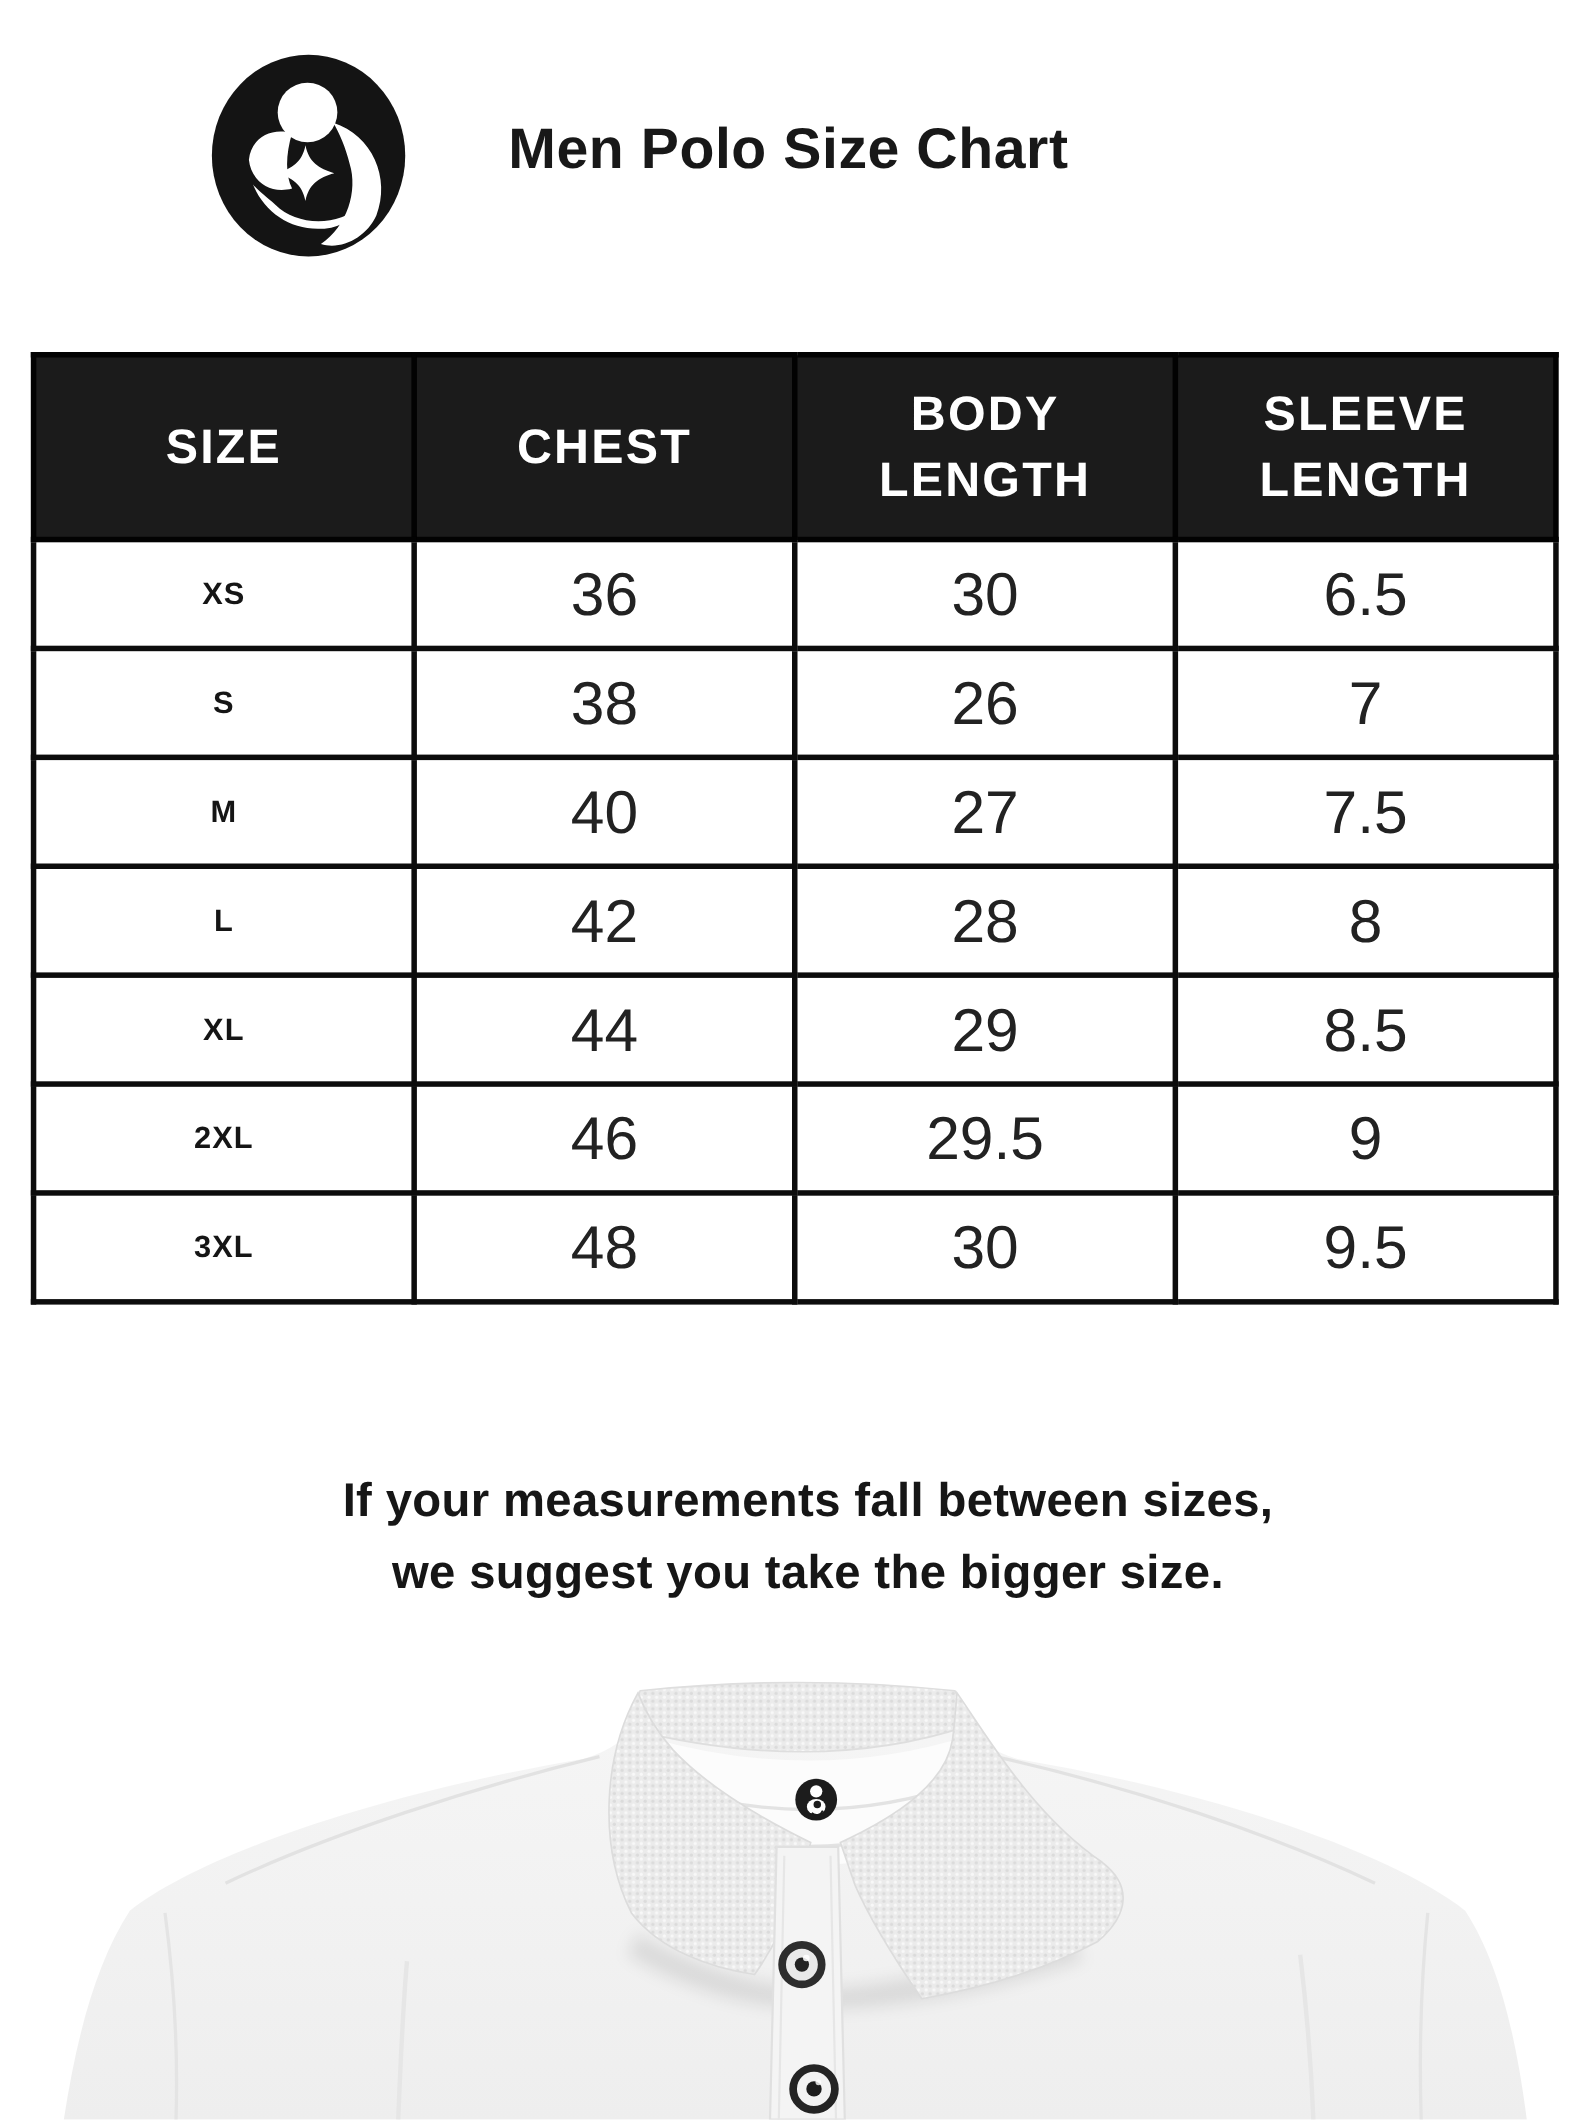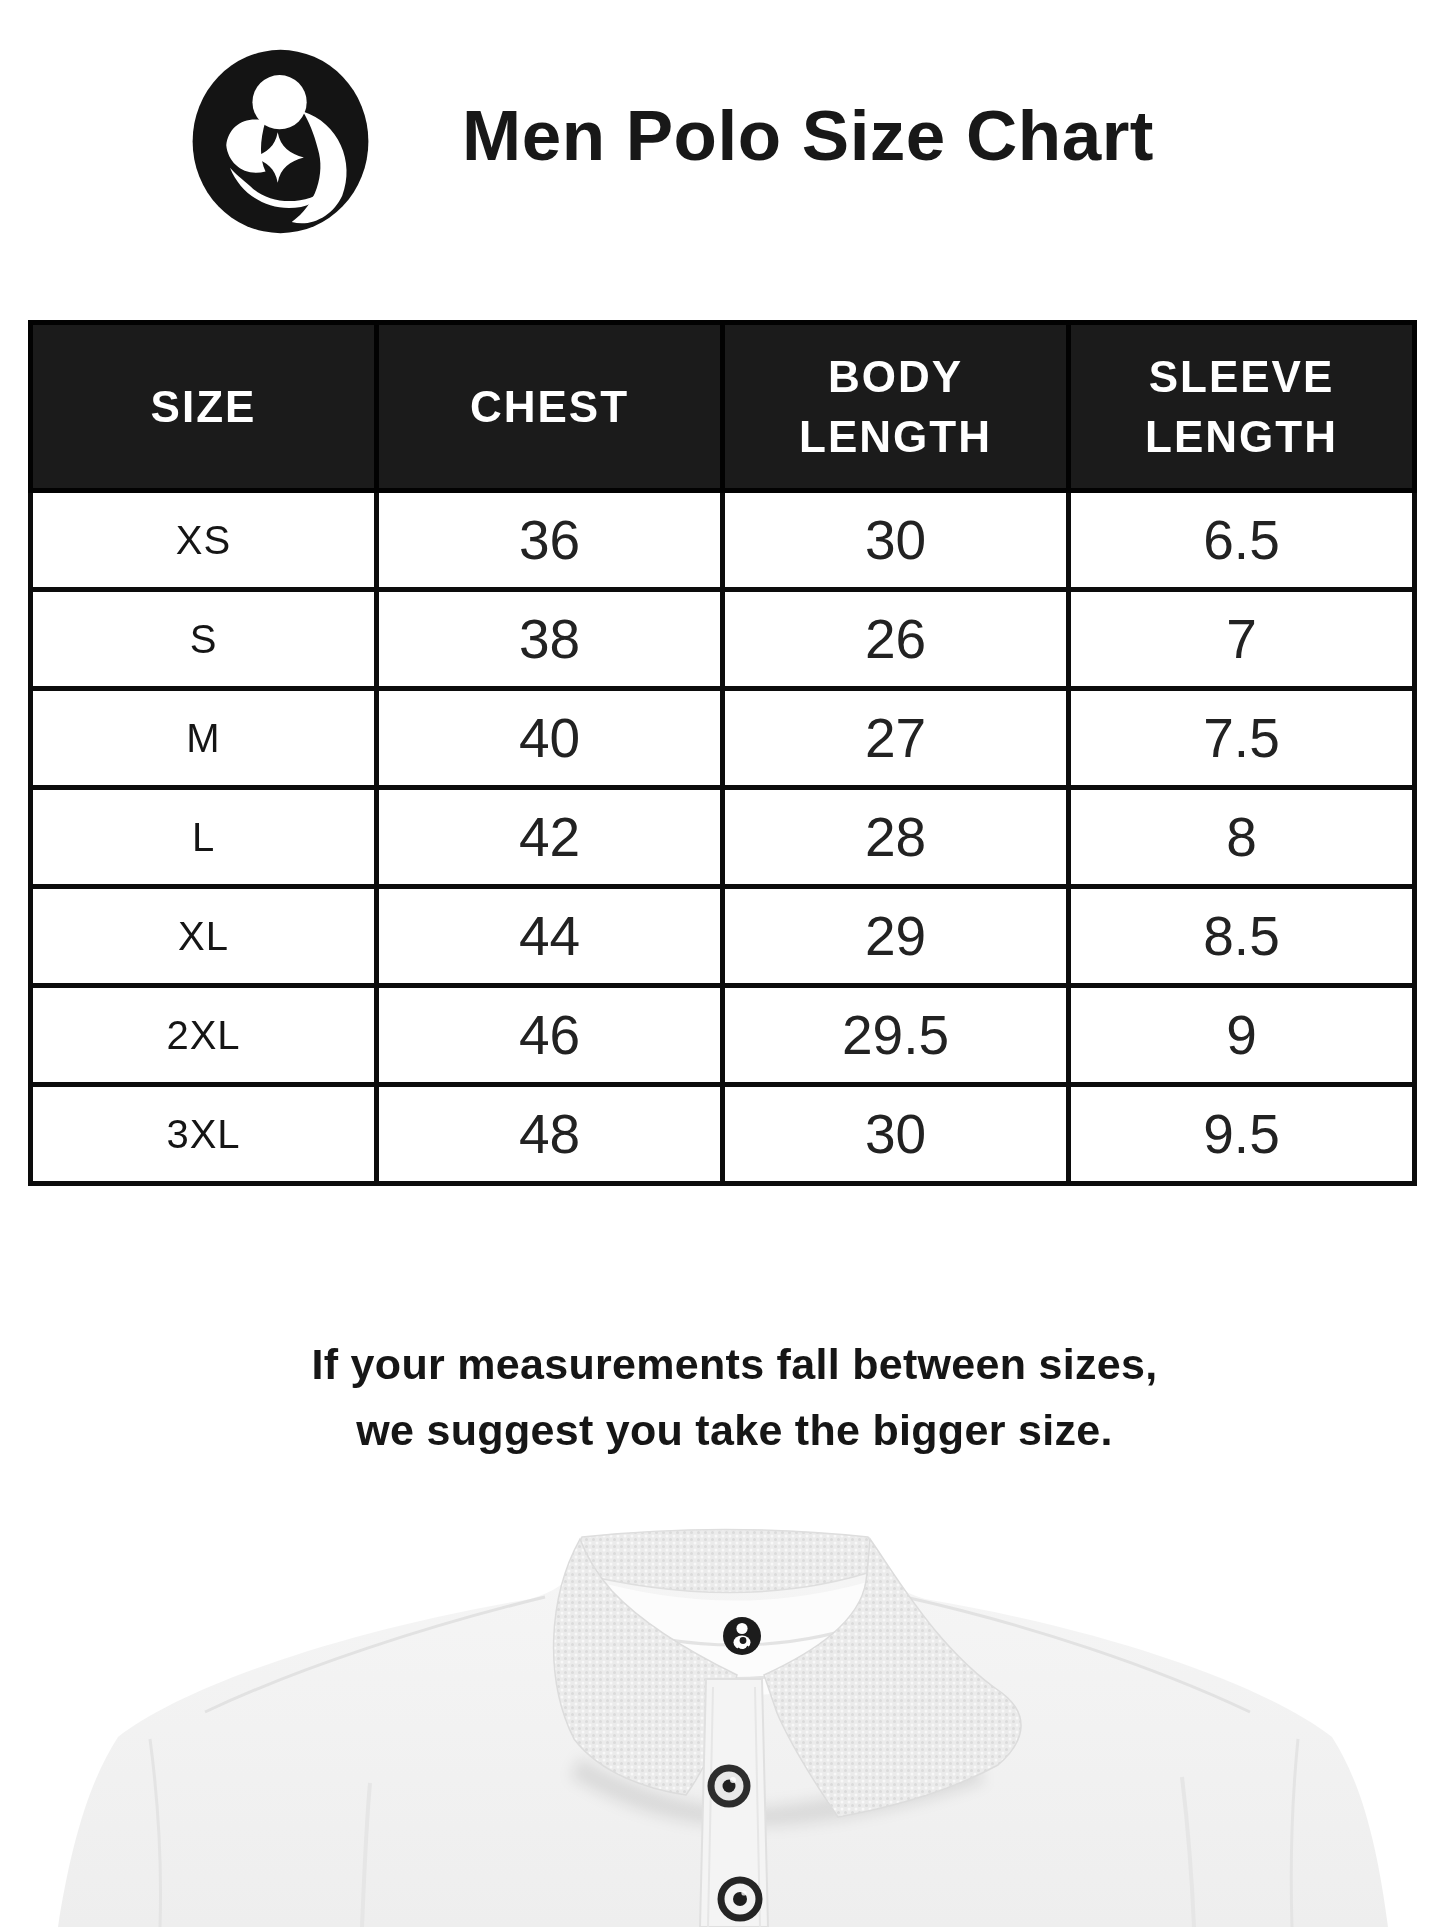--- a/index.html
+++ b/index.html
@@ -12,21 +12,21 @@
   }
   .brand-header {
     position: absolute;
     top: 48px; left: 187px;
     display: flex; align-items: center;
   }
   .logo-wrap { width: 187px; height: 187px; flex: 0 0 auto; }
   .logo-wrap svg { width: 187px; height: 187px; display: block; }
   .page-title {
     margin: 0 0 12px 88px;
-    font-size: 71px;
+    font-size: 52px;
     font-weight: 700;
     letter-spacing: 0.5px;
     color: #181818;
     white-space: nowrap;
   }
   .table-wrap {
     position: absolute;
     top: 320px; left: 28px; right: 28px;
   }
   table.size-table {
@@ -52,22 +52,22 @@
     white-space: pre-line;
   }
   table.size-table td {
     height: 92px;
     font-size: 55px;
     font-weight: 400;
     color: #222222;
     background: #ffffff;
   }
   table.size-table td.size-col {
-    font-size: 40px;
-    font-weight: 400;
+    font-size: 28px;
+    font-weight: 700;
     letter-spacing: 1px;
     color: #151515;
   }
   .fit-note {
     position: absolute;
     top: 1332px; left: 0; right: 0;
     margin: 0;
     text-align: center;
     font-size: 43px;
     font-weight: 700;

